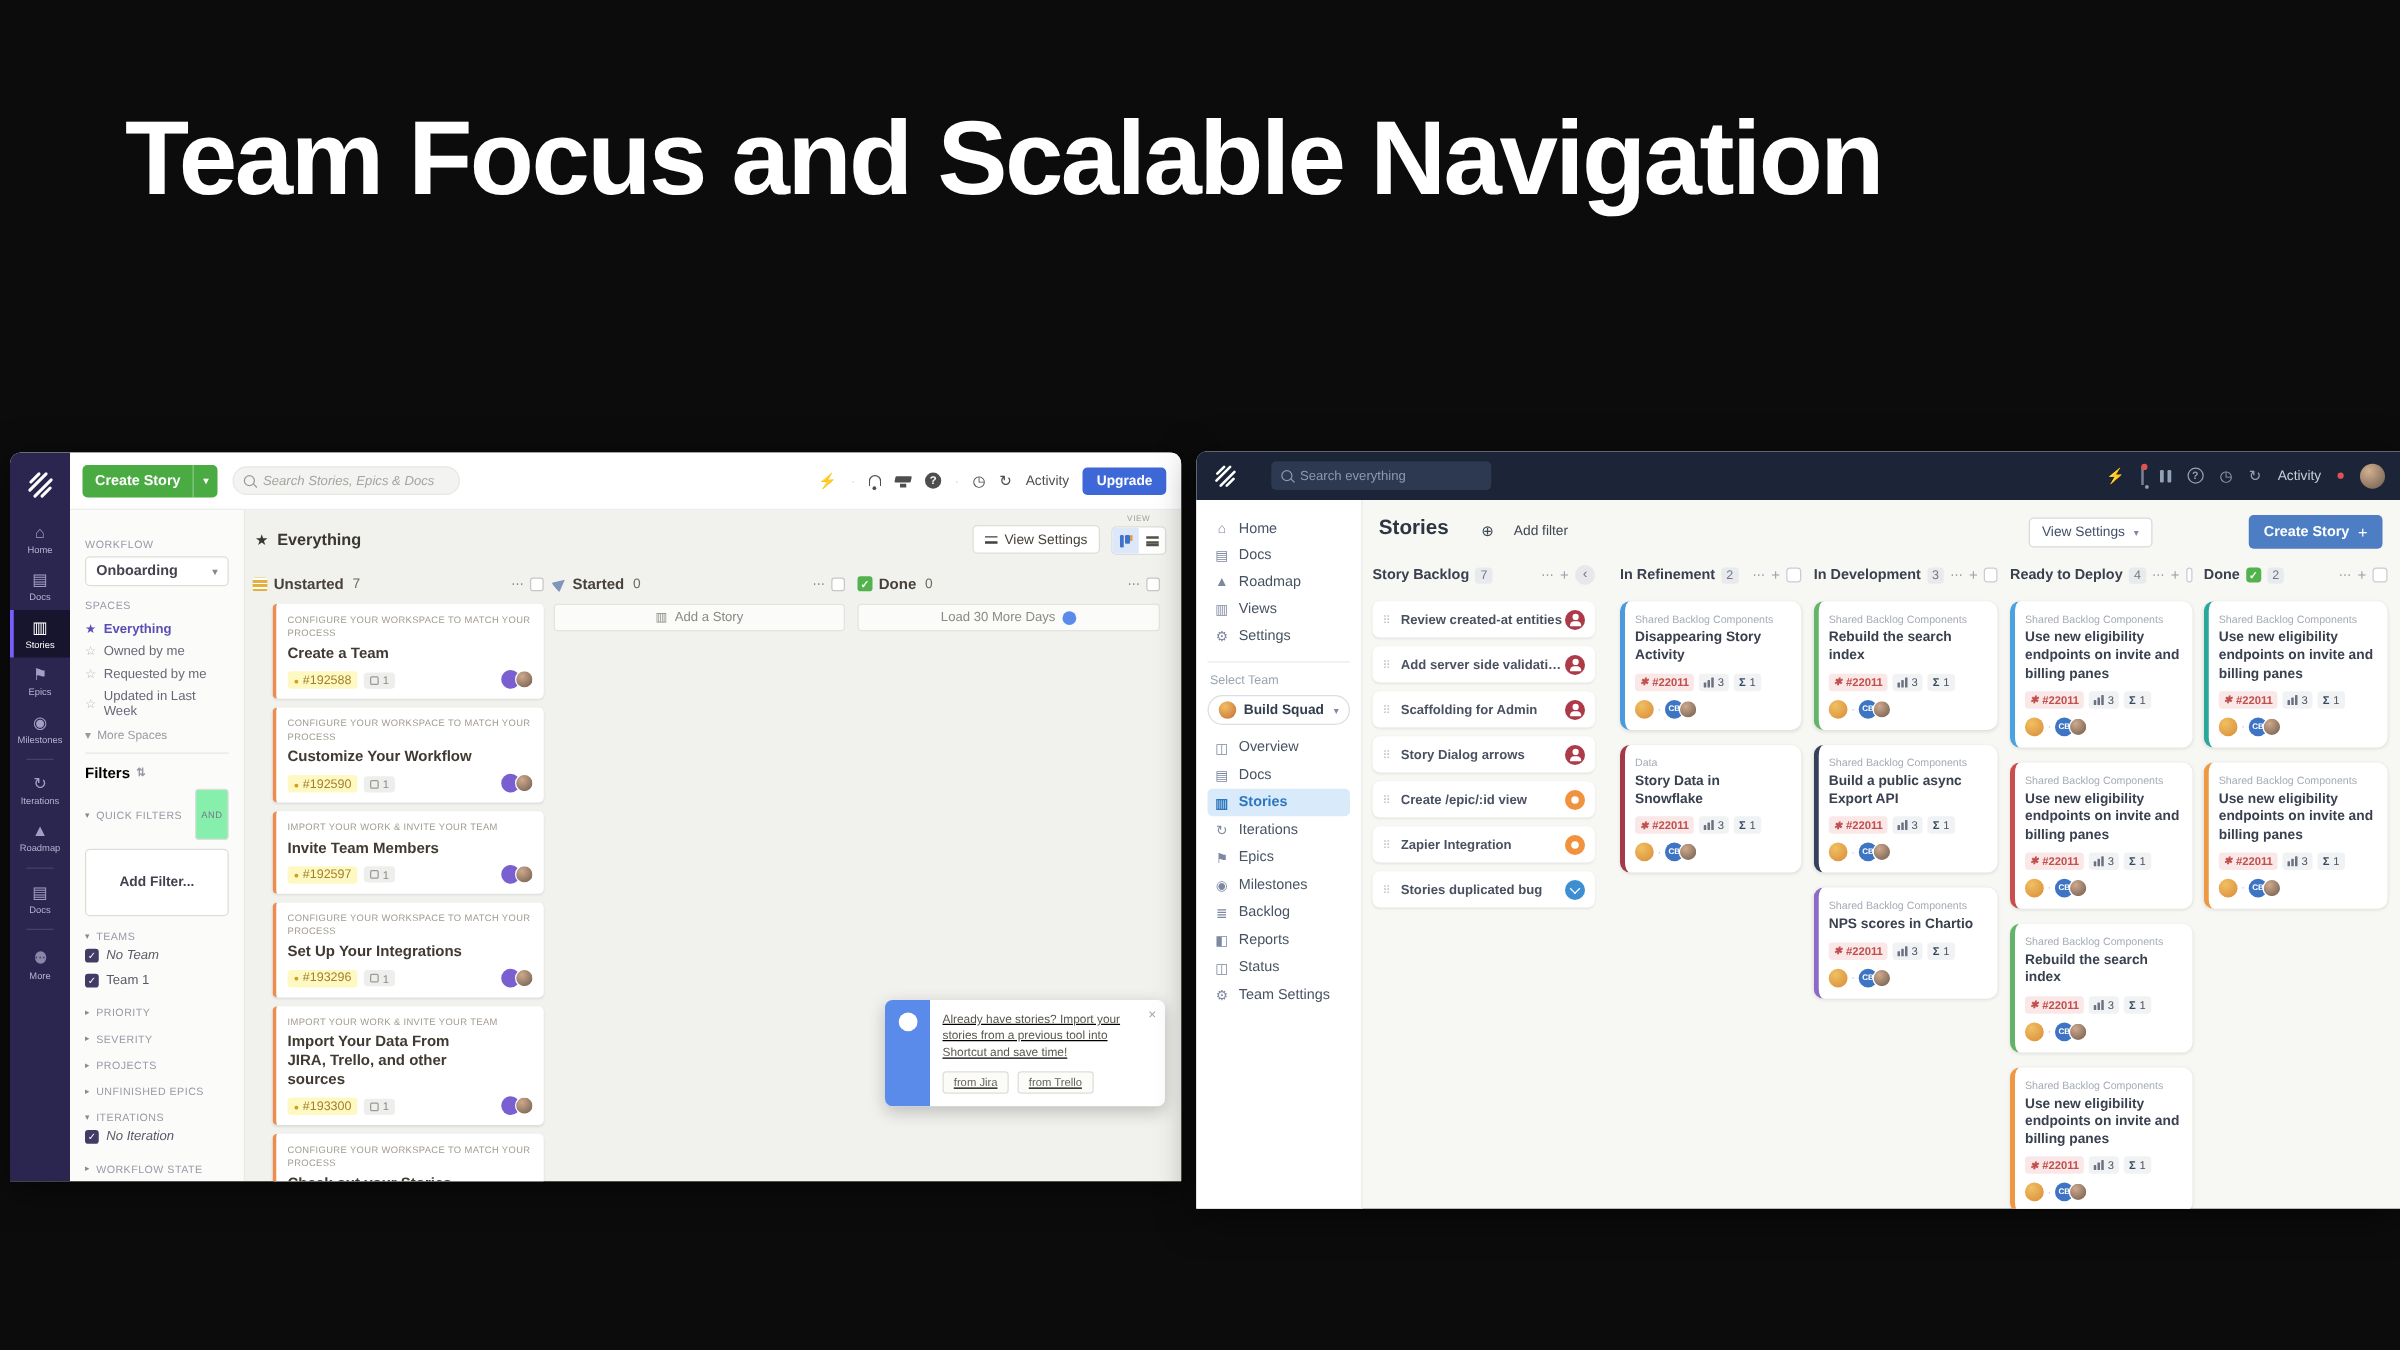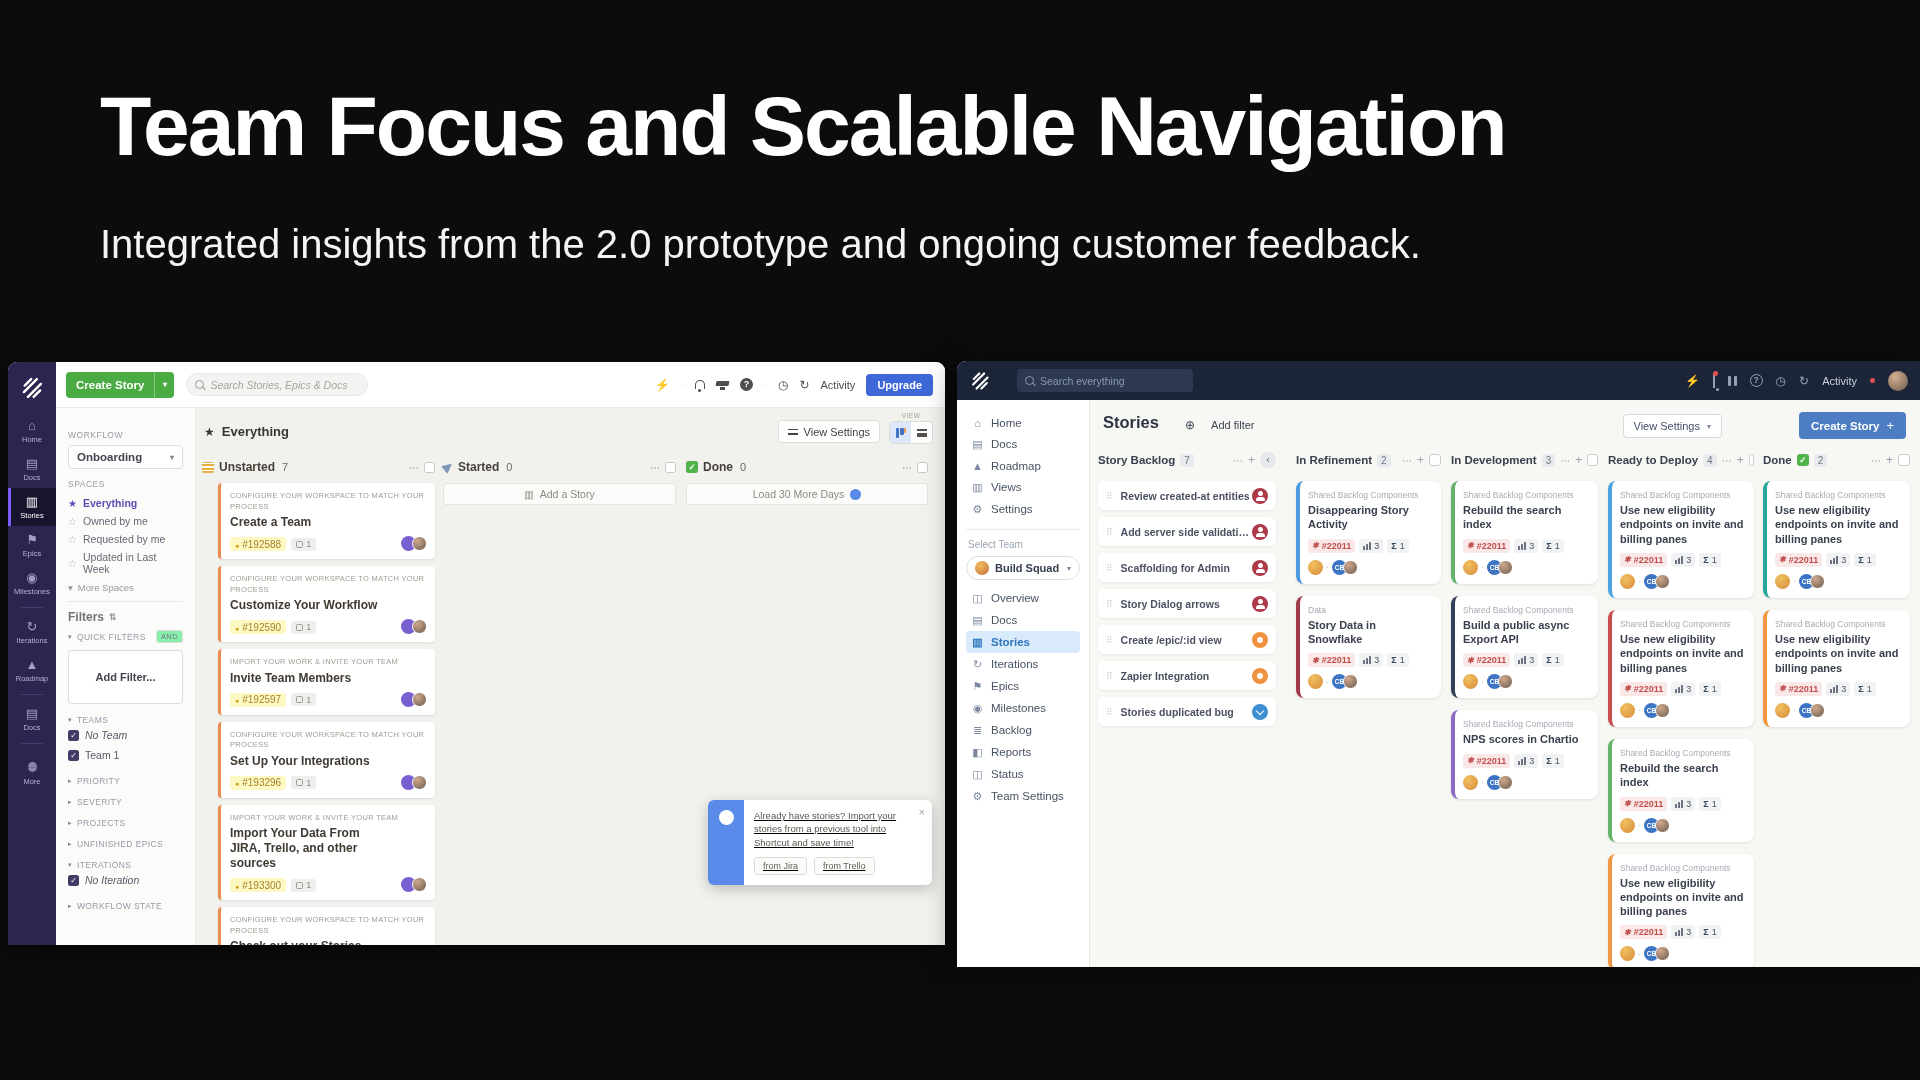--- a/index.html
+++ b/index.html
@@ -90,27 +90,27 @@
   .space-row { display:flex; align-items:center; gap:6px; padding:3px 0; cursor:pointer; }
   .space-row .star { color:#b9b5c2; font-size:10px; }
   .space-row .sp-label { color:#6b6677; font-size:10.5px; }
   .space-row[data-starred="true"] .star::before { content:'\2605'; }
   .space-row[data-starred="true"] .star { color:#5a4fb5; }
   .space-row[data-starred="true"] .sp-label { color:#5a4fb5; font-weight:bold; }
   .more-spaces { display:flex; gap:5px; align-items:center; color:#9c97a2; font-size:9.5px;
                  margin:4px 0 8px; cursor:pointer; }
   .pdiv { height:1px; background:#e7e7e3; margin:8px 0; }
   .fhead { display:flex; align-items:center; gap:5px; font-size:12px; font-weight:bold;
-           color:#737373; margin:2px 0 6px; }
+           color:#000000; margin:2px 0 6px; }
   .fhead .i-sort { font-size:9px; color:#9a96a2; }
   .grp-row { display:flex; align-items:center; gap:5px; font-size:8.5px; letter-spacing:.4px;
              color:#9c97a8; margin:11px 0 0; cursor:pointer; }
   .grp-row .i-tri-r,.grp-row .i-tri-d { font-size:7px; color:#8a8694; }
   .andpill { margin-left:auto; border:1px solid #ddddd9; border-radius:3px; font-size:7.5px;
-             padding:1px 4px; color:#7c7886; background:#86efac; }
+             padding:15px 4px; color:#7c7886; background:#86efac; }
   .addfilter { margin-top:7px; background:#fff; border:1px solid #ddddd9; border-radius:4px;
                padding:20px 0; width:100%; font-size:11px; font-weight:bold; color:#46414f;
                cursor:pointer; font-family:inherit; }
   .chk-row { display:flex; align-items:center; gap:6px; padding:4px 0; cursor:pointer; }
   .pcb { width:11px; height:11px; border-radius:2.5px; background:#433a66; color:#fff;
          font-size:8px; line-height:11px; text-align:center; flex:0 0 auto; }
   .chk-row .tlabel { font-size:10.5px; color:#5d5868; }
   .chk-row[data-italic="true"] .tlabel { font-style:italic; }
 
   .lboard { position:absolute; left:188px; top:46px; right:0; bottom:0; background:#f1f1ee; }
@@ -317,21 +317,20 @@
   .avdot { color:#b9bec7; font-size:9px; margin:0 3px; }
   .av-cb { background:#3d74c4; color:#fff; font-size:6.5px; font-weight:bold; width:15px; height:15px; }
   .av-photo2 { width:15px; height:15px; border-radius:50%; margin-left:-4px; border:1px solid #fff;
                background:radial-gradient(circle at 35% 30%, #cfa98c, #6b5a4c); }
 </style>
 </head>
 <body>
 
 <div class="slide">
   <h1 class="slide-title">Team Focus and Scalable Navigation</h1>
-  <p class="slide-sub">Integrated insights from the 2.0 prototype and ongoing customer feedback.</p>
 
   <div id="lw">
     <aside class="lrail">
       <div class="llogo">
         <svg width="26" height="26" viewBox="0 0 32 32">
             <g stroke="#ffffff" stroke-width="3" stroke-linecap="round">
               <line x1="7" y1="13" x2="15" y2="5"></line>
               <line x1="6" y1="21" x2="22" y2="5"></line>
               <line x1="11" y1="27" x2="27" y2="11"></line>
               <line x1="18" y1="27" x2="26" y2="19"></line>

